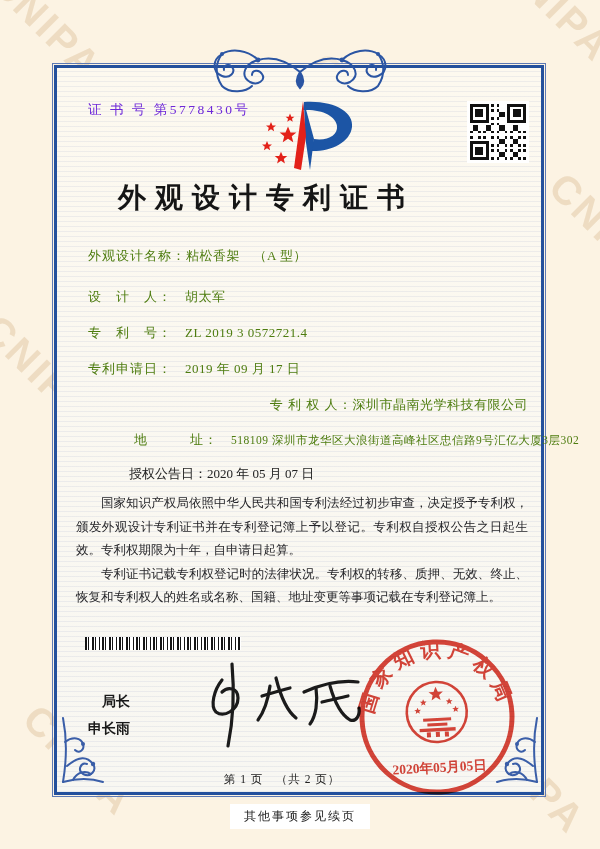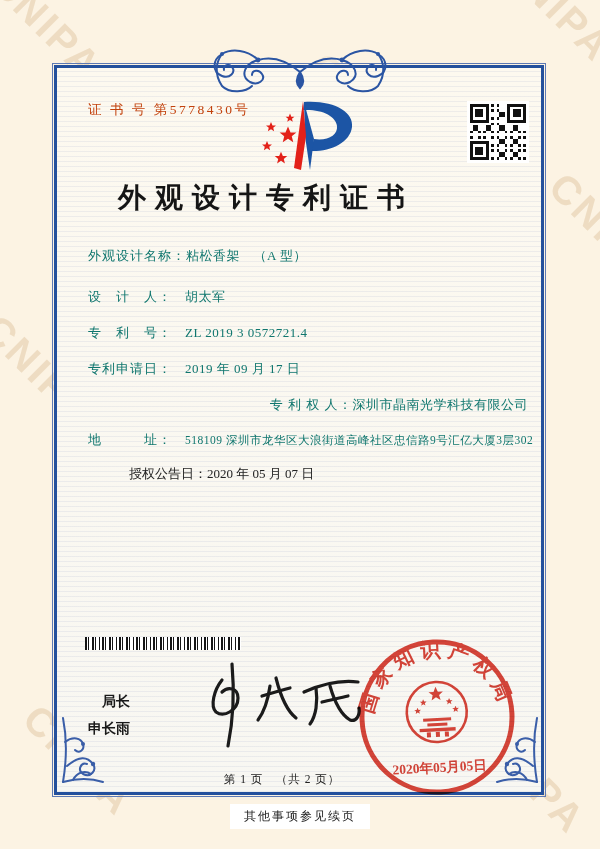--- a/index.html
+++ b/index.html
@@ -41,36 +41,36 @@
     border:3px solid #24509c;
     background:
       repeating-linear-gradient(0deg, rgba(158,168,202,0.16) 0 1px, rgba(0,0,0,0) 1px 5px),
       linear-gradient(#fdf9ef,#f8f7f2);
   }
   .ornament-top { position:absolute; left:188px; top:42px; width:224px; height:52px; }
   .flourish { position:absolute; width:52px; height:78px; }
   #flourish-left { left:57px; top:712px; }
   #flourish-right { left:491px; top:712px; transform:scaleX(-1); }
 
-  .cert-no { position:absolute; left:88px; top:101px; font-size:13.5px; letter-spacing:2.5px; color:#c2410c; }
+  .cert-no { position:absolute; left:88px; top:101px; font-size:13.5px; letter-spacing:2.5px; color:#6d28d9; }
   .logo { position:absolute; left:238px; top:96px; width:124px; height:80px; }
   .qr { position:absolute; left:467px; top:101px; width:62px; height:62px; background:#fff; padding:3px; }
   .qr svg { width:100%; height:100%; display:block; }
 
   .title {
     position:absolute; left:0; top:179px; width:532px;
     text-align:center; font-size:28px; font-weight:700; letter-spacing:9px;
     font-family:"Liberation Sans","DejaVu Sans",sans-serif; color:#151515;
   }
 
-  .field-row { position:absolute; left:88px; width:440px; font-size:13px; color:#0f766e; white-space:nowrap; }
+  .field-row { position:absolute; left:88px; width:440px; font-size:13px; color:#4d7c0f; white-space:nowrap; }
   .field-label { display:inline-block; min-width:97px; letter-spacing:1px; }
   .field-value { letter-spacing:0.5px; }
   #row-0{top:247px;} #row-1{top:288px;} #row-2{top:324px;} #row-3{top:360px;}
-  #row-4{top:396px;text-align:right;} #row-5{top:431px;}
+  #row-4{top:396px;text-align:right;} #row-5{top:431px;margin-left:46px;}
   #row-5 .field-value{font-size:11.5px;}
   .grant-row { position:absolute; left:88px; top:465px; width:440px; font-size:13px; white-space:nowrap;margin-left:41px; }
   .grant-no { position:absolute; left:222px; top:0; }
 
   .paragraphs { position:absolute; left:76px; top:492px; width:452px; font-size:12.5px; line-height:1.88; text-align:justify; color:#26262a; }
   .paragraphs p { text-indent:2em; }
 
   .barcode {
     position:absolute; left:85px; top:637px; width:156px; height:13px;
     background:repeating-linear-gradient(90deg,
@@ -278,20 +278,22 @@
 </div>
 <div class="field-row" id="row-5">
   <span class="field-label">地　　　址：</span><span class="field-value">518109 深圳市龙华区大浪街道高峰社区忠信路9号汇亿大厦3层302</span>
 </div>
 
 <div class="grant-row">
   <span>授权公告日：</span><span>2020 年 05 月 07 日</span>
 </div>
 
 <div class="paragraphs">
+  <p>国家知识产权局依照中华人民共和国专利法经过初步审查，决定授予专利权，颁发外观设计专利证书并在专利登记簿上予以登记。专利权自授权公告之日起生效。专利权期限为十年，自申请日起算。</p>
+  <p>专利证书记载专利权登记时的法律状况。专利权的转移、质押、无效、终止、恢复和专利权人的姓名或名称、国籍、地址变更等事项记载在专利登记簿上。</p>
 </div>
 
 <div class="barcode"></div>
 
 <div class="officer">
   <div>局长</div>
   <div>申长雨</div>
 </div>
 
 <svg class="signature" viewBox="0 0 180 95">

